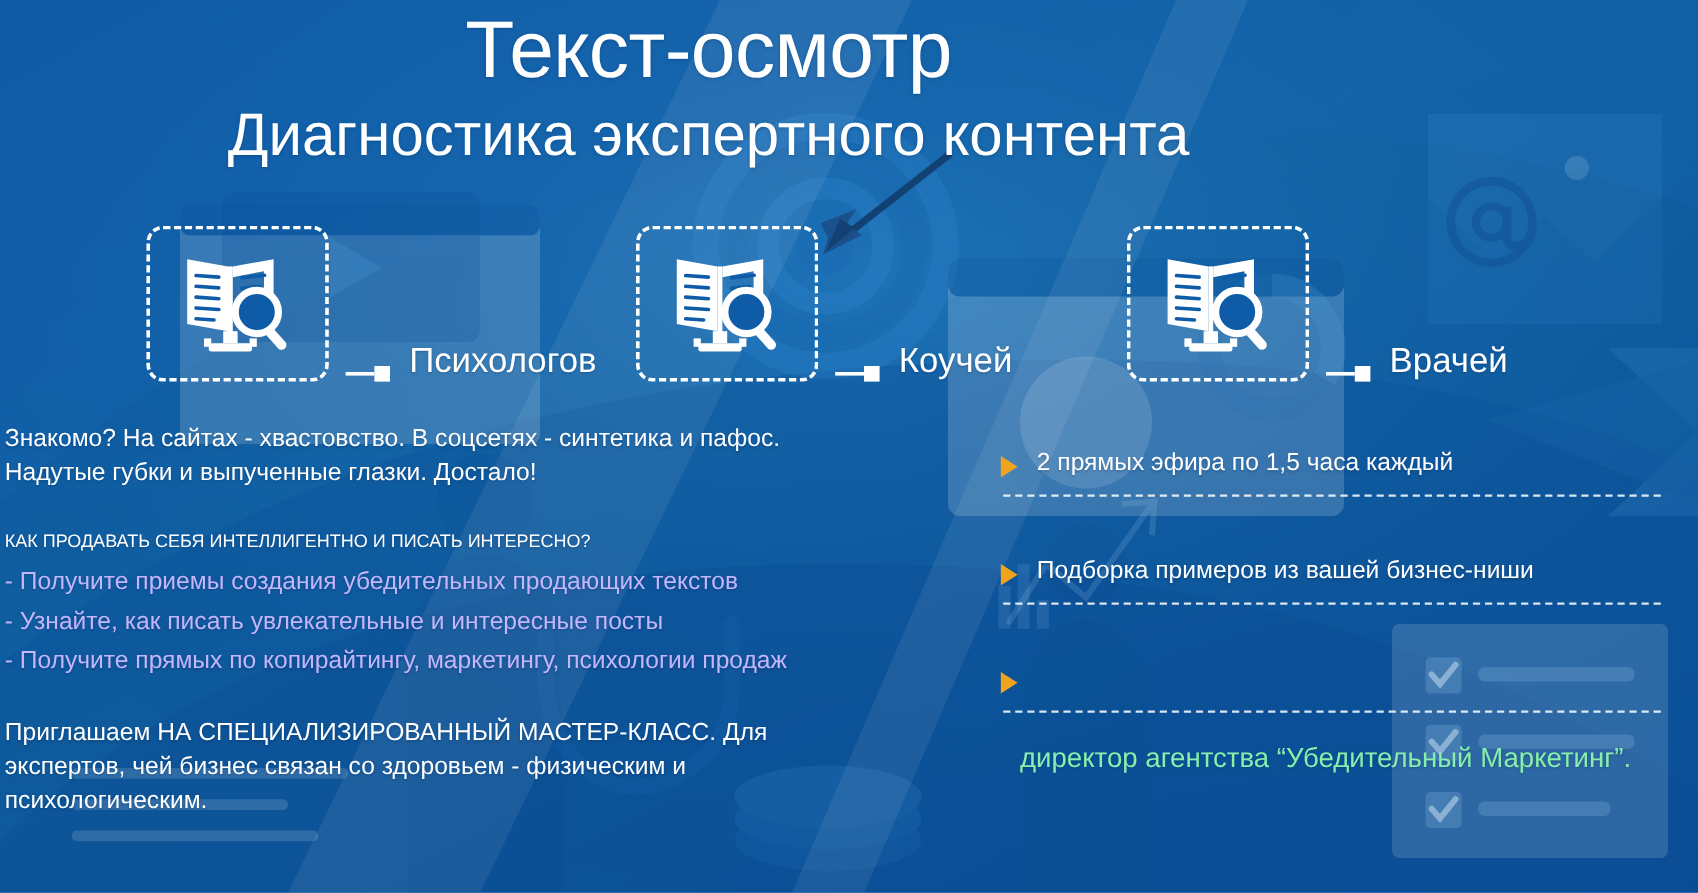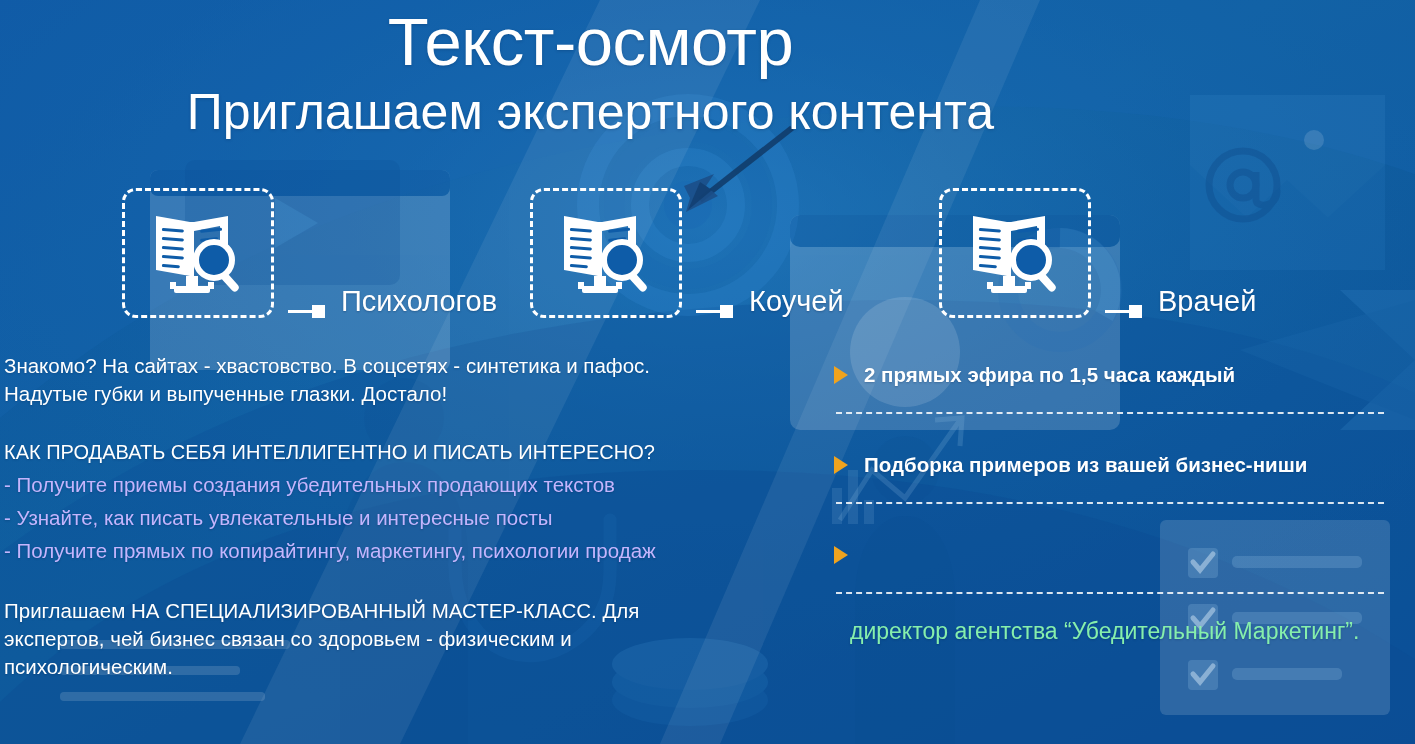--- a/index.html
+++ b/index.html
@@ -100,44 +100,43 @@
   .lc-para {
     font-size: 20.5px;
     line-height: 28px;
     color: #ffffff;
     white-space: pre-line;
     text-shadow: 0 1px 2px rgba(0,30,70,0.25);
   }
   .lc-gap-a { height: 28px; }
   .lc-gap-b { height: 30px; }
   .lc-heading {
-    font-size: 20px;
+    font-size: 15px;
     line-height: 32px;
     color: #ffffff;
     text-shadow: 0 1px 2px rgba(0,30,70,0.25);
   }
   .lc-bullet {
     font-size: 20.5px;
     line-height: 33px;
     color: #c4b5fd;
     text-shadow: 0 1px 2px rgba(0,30,70,0.25);
   }
 
   
   .right-col {
     position: absolute;
     left: 826px; top: 352px; width: 578px;
     z-index: 5;
   }
   .rc-item {
     display: flex;
-    align-items: center;
+    align-items: flex-end;
     height: 46px;
     padding-left: 8px;
-    font-weight: bold;
   }
   .rc-tri {
     width: 0; height: 0;
     border-top: 9px solid transparent;
     border-bottom: 9px solid transparent;
     border-left: 14px solid #f0a31e;
     margin-right: 16px;
     flex: none;
   }
   .rc-text {
@@ -311,21 +310,21 @@
 
       <g opacity="0.07" fill="#ffffff">
         <polygon points="600,0 760,0 400,744 240,744"></polygon>
         <polygon points="980,0 1040,0 720,744 660,744"></polygon>
       </g>
     </svg>
   </div>
 
   <div class="header">
     <div class="title">Текст-осмотр</div>
-    <div class="subtitle">Приглашаем экспертного контента</div>
+    <div class="subtitle">Диагностика экспертного контента</div>
   </div>
 
   <div class="audience-row">
 
     <div class="aud-item aud-1">
       <div class="aud-box">
         <svg width="96" height="86" viewBox="0 0 96 86">
           <g fill="#ffffff">
             <path d="M6,6 L40,12 L40,66 L6,60 Z"></path>
             <path d="M44,12 L78,6 L78,40 L70,40 L70,16 L44,21 Z"></path>

